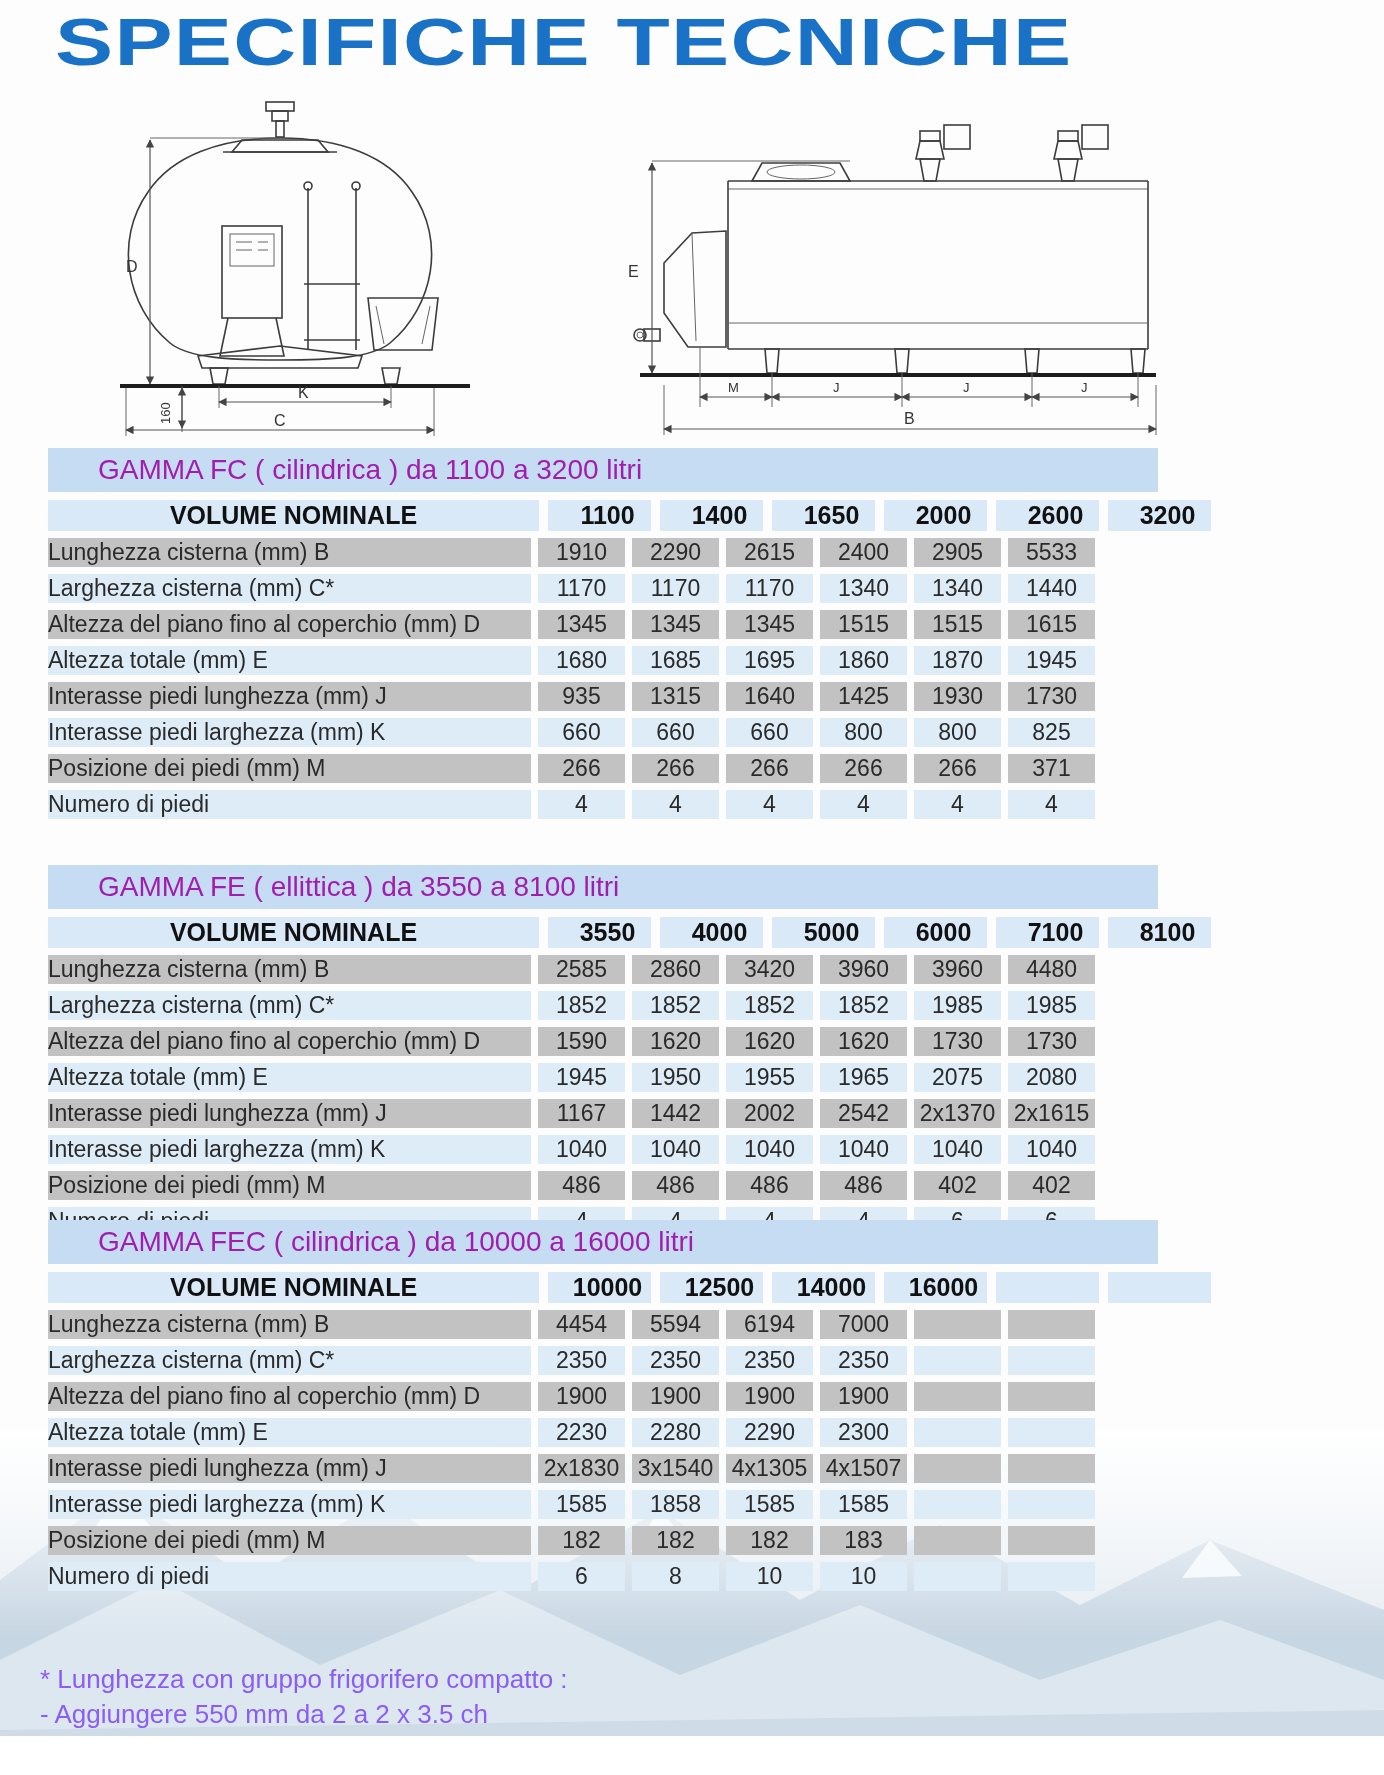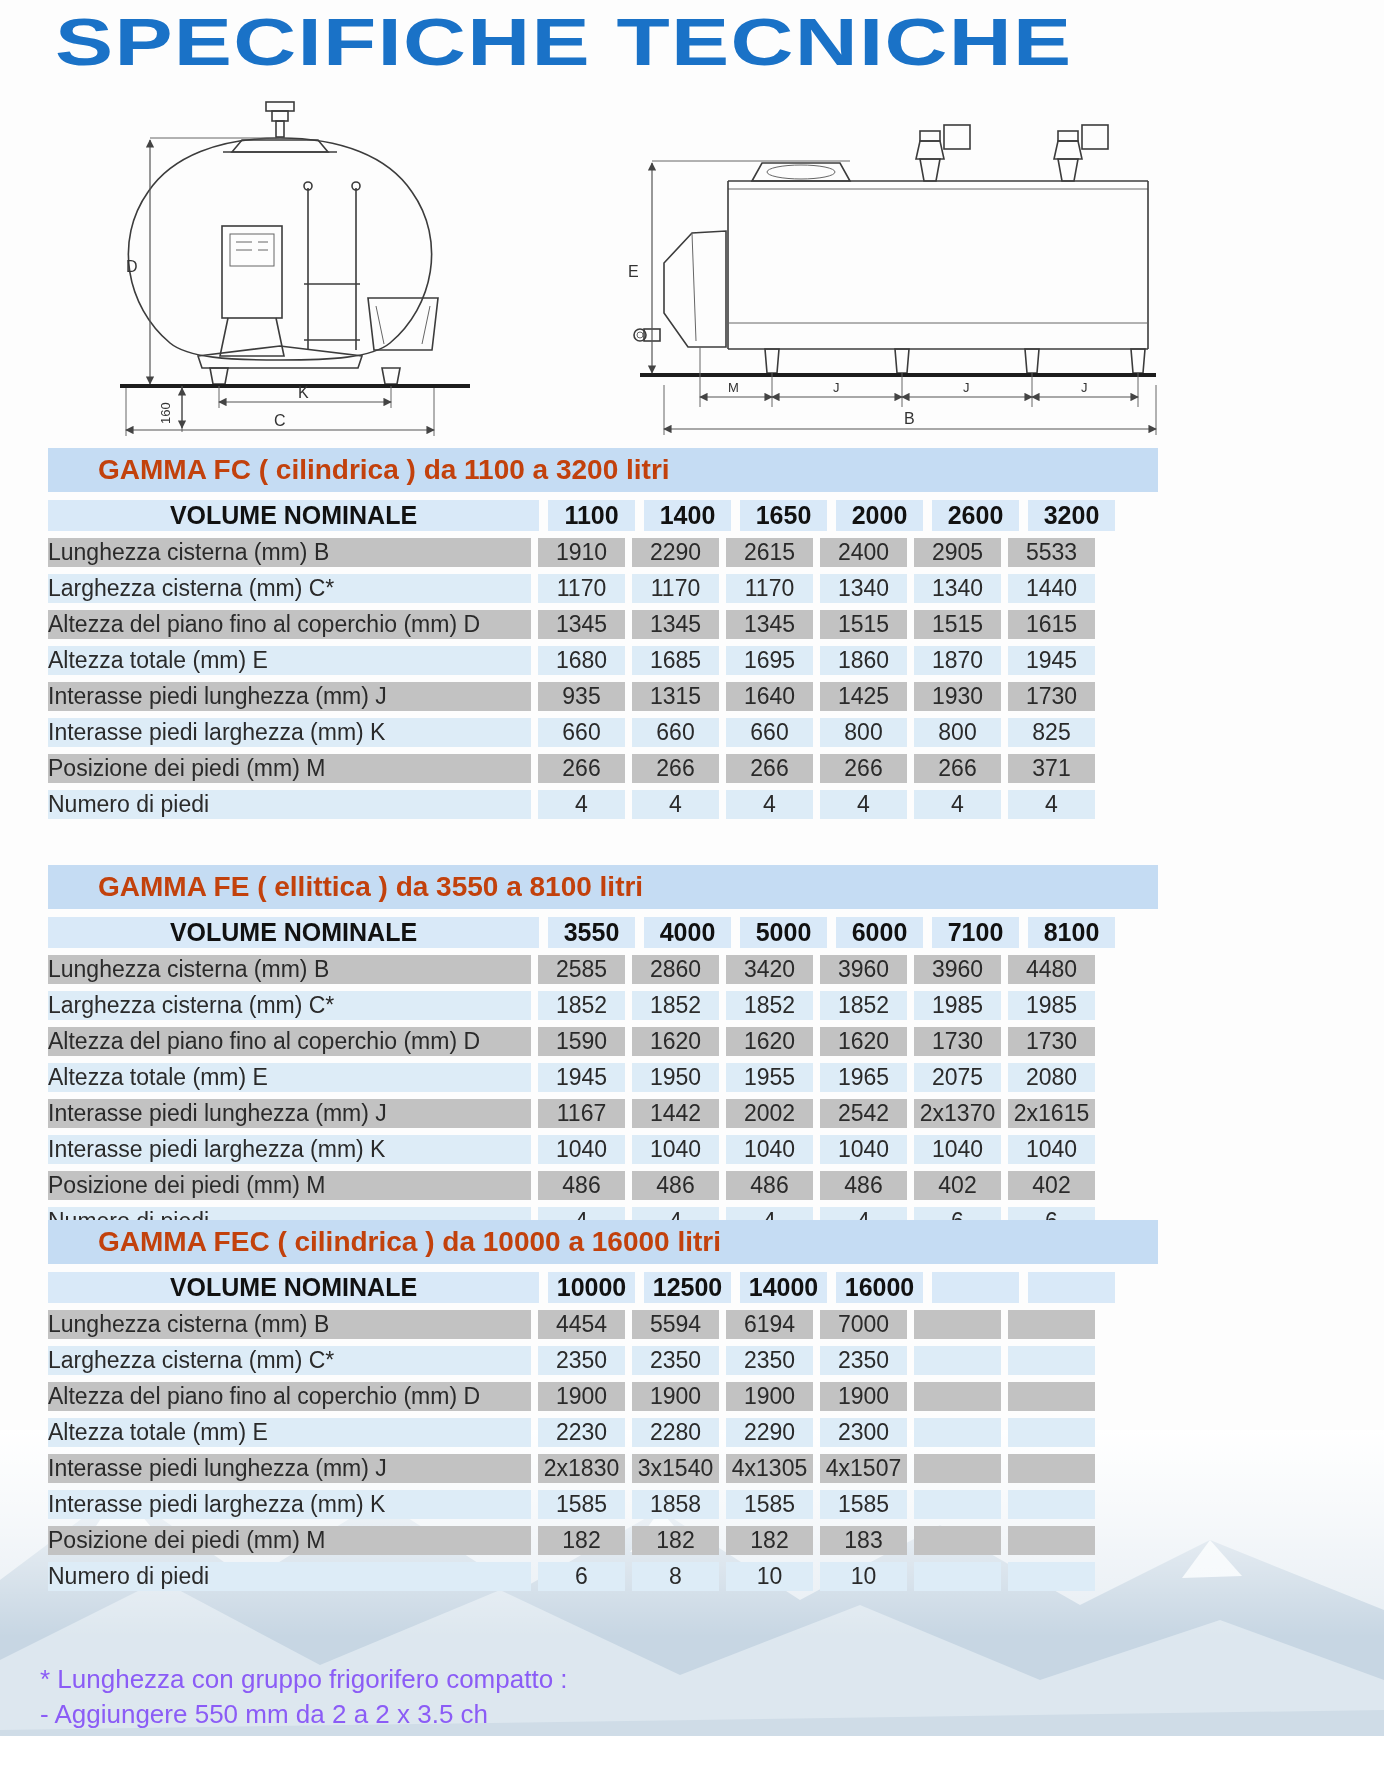--- a/index.html
+++ b/index.html
@@ -26,26 +26,26 @@
   .diag text{font-size:16px;fill:#333;font-family:"Liberation Sans",sans-serif;}
   .diag .small{font-size:13px;}
   .outline{fill:none;stroke:#3c3c3c;stroke-width:1.6;}
   .thin{fill:none;stroke:#666;stroke-width:1;}
   .dim{fill:none;stroke:#555;stroke-width:1.2;}
   .ground{stroke:#1d1d1d;stroke-width:4;}
 
   
   .spec-table{position:absolute;left:48px;width:1110px;z-index:2;}
   .t-band{height:44px;background:var(--band-blue);display:flex;align-items:center;
-    padding-left:50px;box-sizing:border-box;font-weight:bold;font-size:28px;color:#c2410c;}
+    padding-left:50px;box-sizing:border-box;font-weight:normal;font-size:28px;color:#a21caf;}
   .t-colhead{display:flex;gap:9px;margin-top:8px;}
   .t-colhead .label{flex:0 0 491px;background:var(--colhead-blue);text-align:center;
     font-weight:bold;font-size:25px;line-height:31px;color:#111;}
   .t-colhead .cell{background:var(--colhead-blue);font-weight:bold;font-size:25px;
-    line-height:31px;color:#111;}
+    line-height:31px;color:#111;padding-left:16px;}
   .cell{flex:0 0 87px;text-align:center;}
   .t-row{display:flex;gap:7px;margin-top:7px;font-size:23px;line-height:29px;}
   .t-row .label{flex:0 0 483px;padding-left:0;}
   .t-row.gray .label,.t-row.gray .cell{background:var(--row-gray);}
   .t-row.blue .label,.t-row.blue .cell{background:var(--row-blue);}
 
   
   .footnotes{position:absolute;left:40px;top:1662px;z-index:2;font-size:26px;
     line-height:35px;color:#8b5cf6;}
 

